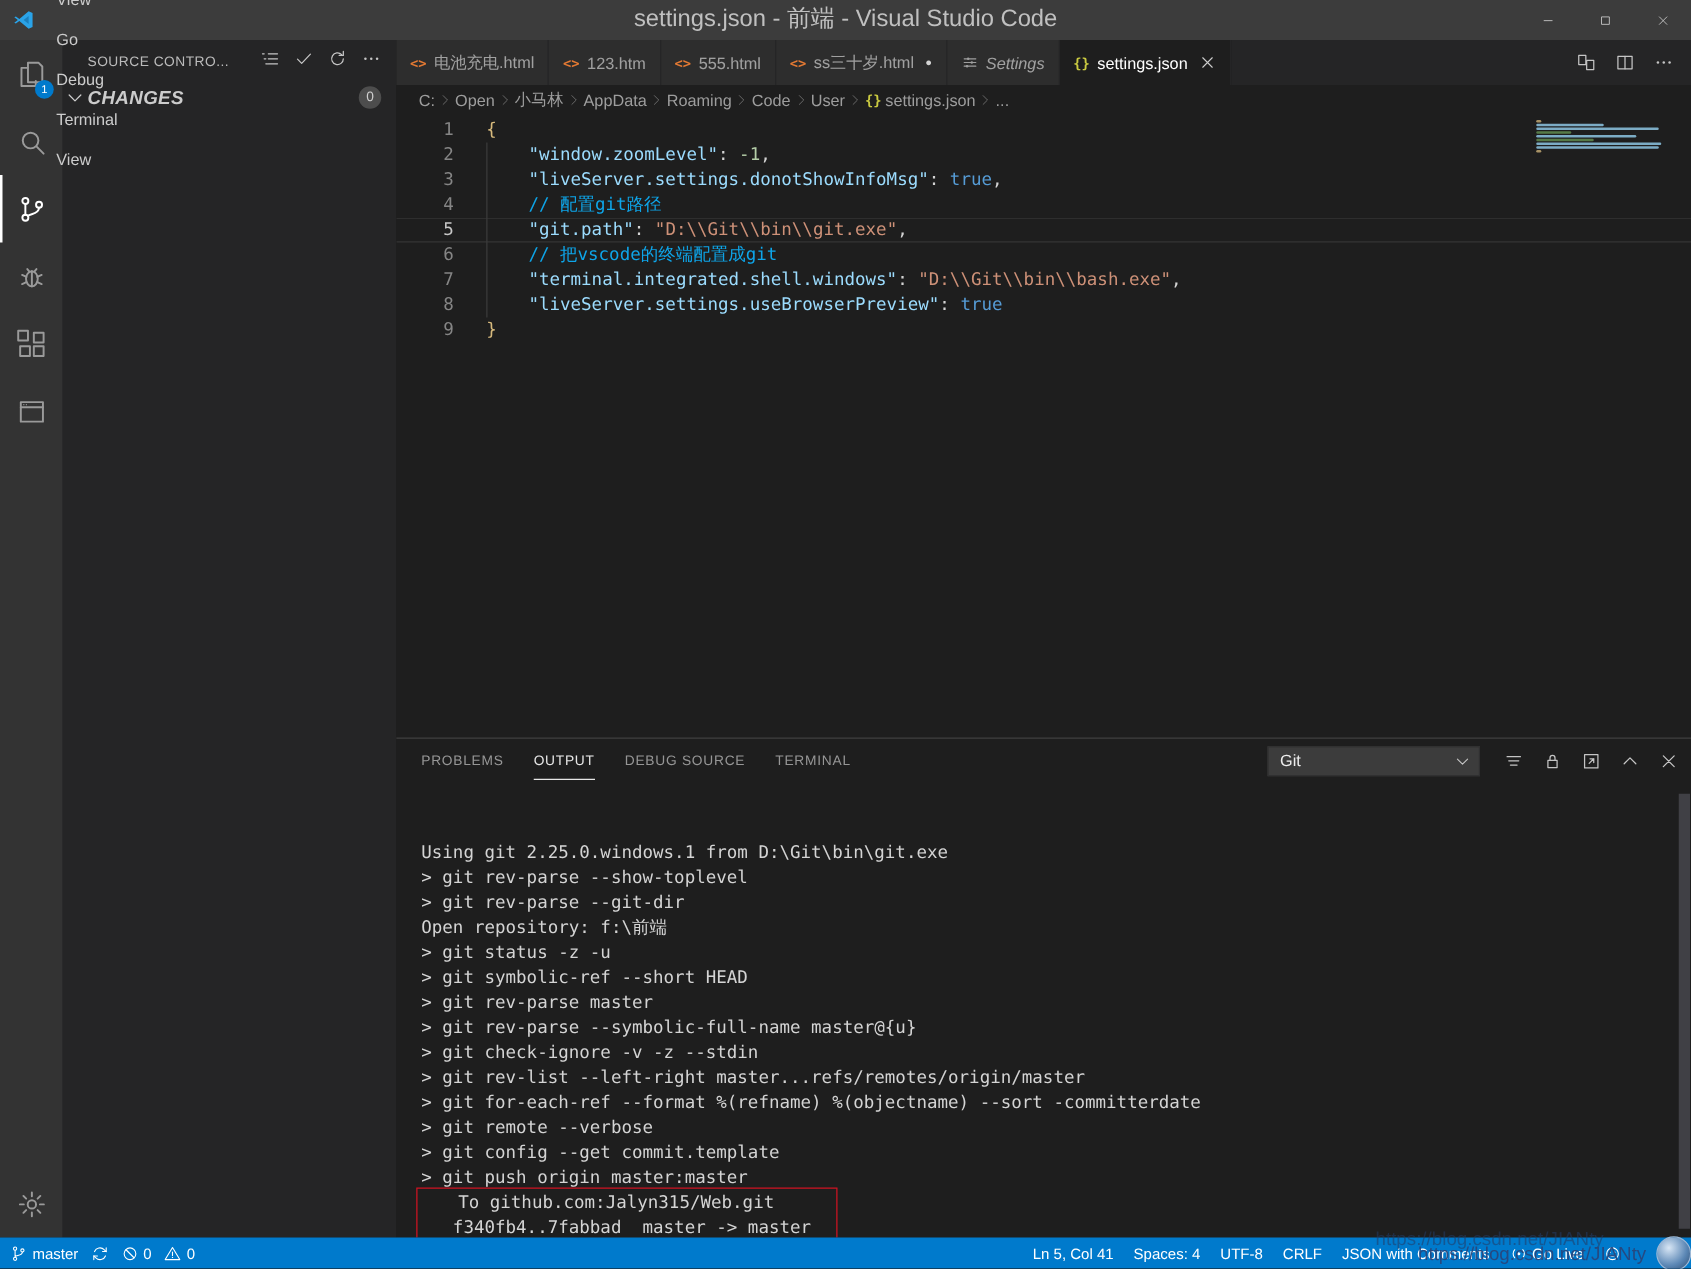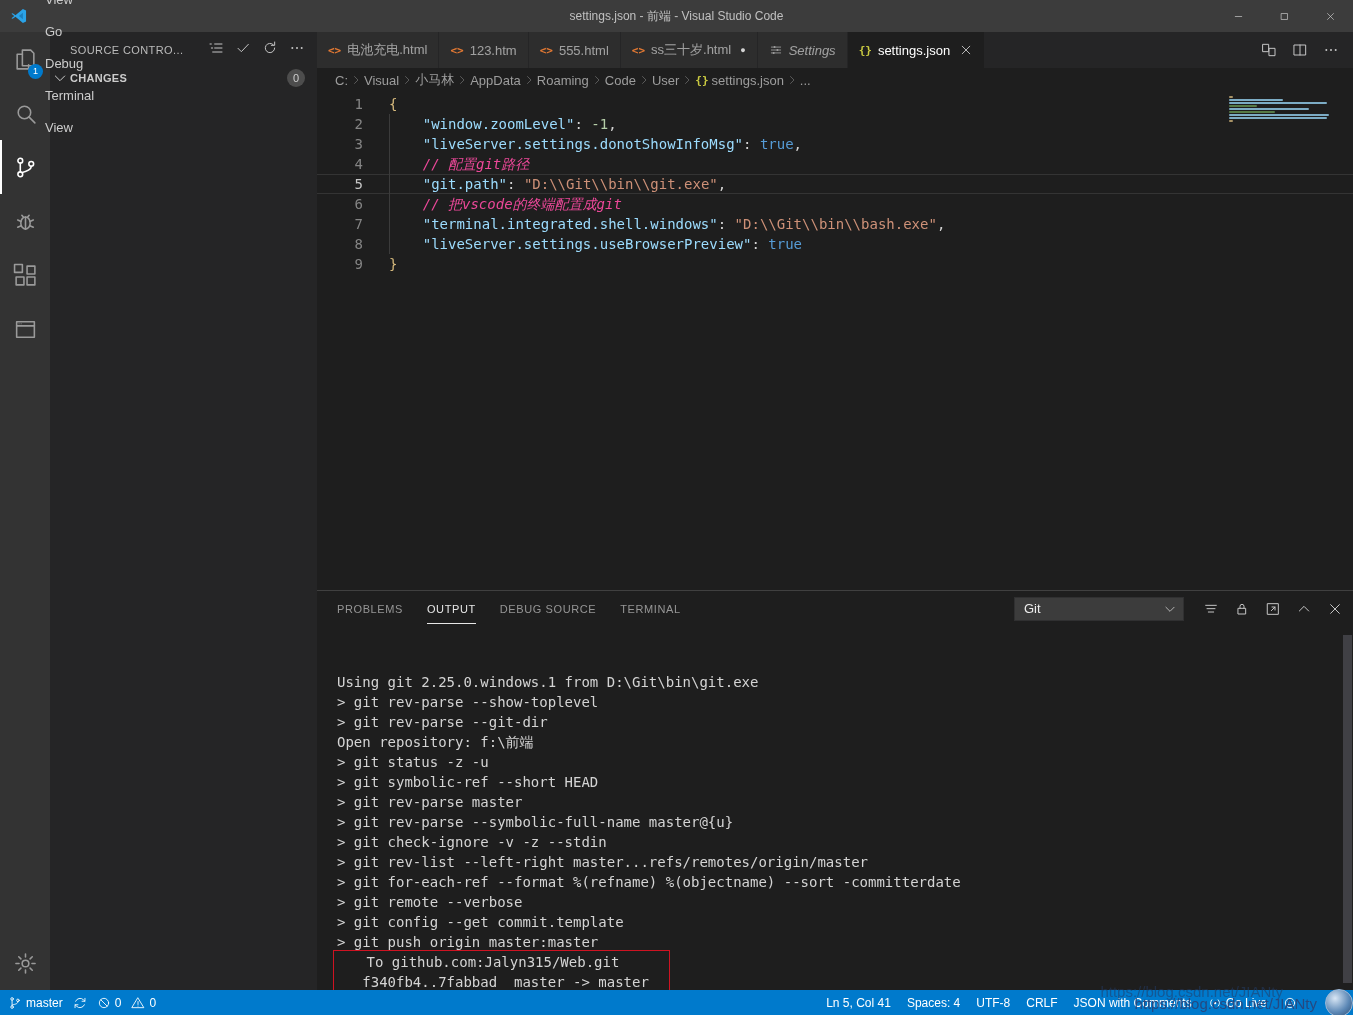--- a/index.html
+++ b/index.html
@@ -5,21 +5,21 @@
   * { box-sizing: border-box; margin: 0; padding: 0; }
   body { background:#111; font-family:"Liberation Sans", sans-serif; }
   .window { position:relative; width:1353px; height:1015px; background:#1e1e1e; overflow:hidden; color:#ccc; }
 
   
   .titlebar { position:absolute; top:0; left:0; right:0; height:32px; background:#3c3c3c; display:flex; align-items:center; z-index:10; }
   .logo { width:18px; height:18px; margin:0 8px 0 10px; display:inline-flex; }
   .logo svg { width:18px; height:18px; }
   .menubar { display:flex;flex-direction:column; }
   .menu-item { padding:0 9px; height:32px; line-height:32px; font-size:13px; color:#cccccc; cursor:pointer; }
-  .window-title { position:absolute; left:50%; transform:translateX(-50%); font-size:12px; color:#c0c0c0; line-height:32px; white-space:nowrap; }
+  .window-title { position:absolute; left:50%; transform:translateX(-50%); font-size:19px; color:#c0c0c0; line-height:32px; white-space:nowrap; }
   .window-controls { position:absolute; right:0; top:0; display:flex; }
   .win-btn { width:46px; height:32px; display:flex; align-items:center; justify-content:center; color:#cccccc; cursor:pointer; }
   .win-btn .icn { width:11px; height:11px; }
 
   
   .activitybar { position:absolute; top:32px; left:0; width:50px; bottom:25px; background:#333333; display:flex; flex-direction:column; z-index:5; }
   .ab-item { position:relative; height:54px; display:flex; align-items:center; justify-content:center; color:#9a9a9a; cursor:pointer; }
   .ab-item.active { color:#ffffff; box-shadow: inset 2px 0 0 #ffffff; }
   .ab-item .icn { width:25px; height:25px; }
   .ab-badge { position:absolute; bottom:7px; right:7px; width:15px; height:15px; border-radius:50%; background:#007acc; color:#fff; font-size:9px; line-height:15px; text-align:center; }
@@ -28,21 +28,21 @@
   
   .sidebar { position:absolute; top:32px; left:50px; width:267px; bottom:25px; background:#252526; z-index:4; }
   .sidebar-titlebar { height:35px; display:flex; align-items:center; padding:0 10px 0 20px; }
   .sidebar-title { flex:1; font-size:11px; color:#bbbbbb; letter-spacing:.4px; white-space:nowrap; overflow:hidden; }
   .sb-action { width:18px; height:18px; margin-left:9px; color:#c5c5c5; cursor:pointer; display:inline-flex; }
   .sb-action svg { width:16px; height:16px; }
   .commit-input { display:block; width:247px; margin:6px 10px 8px 10px; height:27px; background:#3c3c3c; border:0; outline:none; color:#cccccc; font-size:13px; padding:0 8px; font-family:"Liberation Sans",sans-serif; }
   .commit-input::placeholder { color:#8b8b8b; }
   .section-row { height:22px; display:flex; align-items:center; padding:0 12px 0 2px; cursor:pointer; }
   .section-row .icn { width:16px; height:16px; color:#cccccc; }
-  .section-label { font-size:11px; font-weight:bold; color:#cccccc; margin-left:2px; letter-spacing:.3px; }
+  .section-label { font-size:15px; font-weight:bold; color:#cccccc; margin-left:2px; letter-spacing:.3px;font-style:italic; }
   .section-badge { margin-left:auto; min-width:18px; height:18px; border-radius:9px; background:#4d4d4d; color:#cfcfcf; font-size:11px; line-height:18px; text-align:center; padding:0 5px; }
 
   
   .editor-area { position:absolute; top:32px; left:317px; right:0; bottom:25px; display:flex; flex-direction:column; background:#1e1e1e; }
 
   .tabbar { height:36px; background:#252526; display:flex; align-items:stretch; }
   .tab { display:flex; align-items:center; gap:6px; padding:0 11px; background:#2d2d2d; border-right:1px solid #252526; font-size:13px; color:rgba(255,255,255,.55); cursor:pointer; white-space:nowrap; }
   .tab.active { background:#1e1e1e; color:#ffffff; }
   .tab.preview .tab-label { font-style:italic; }
   .fi { font-family:"DejaVu Sans Mono", monospace; font-size:11px; font-weight:bold; }
@@ -66,21 +66,21 @@
   .code-line.current { box-shadow: inset 0 1px 0 #343434, inset 0 -1px 0 #343434; }
   .line-num { display:inline-block; width:46px; text-align:right; color:#858585; flex:none; }
   .code-line.current .line-num { color:#c6c6c6; }
   .line-content { padding-left:26px; white-space:pre; }
   .indent-guide { position:absolute; left:72px; top:22px; height:140px; border-left:1px solid #3b3b3b; pointer-events:none; }
   .tk-plain { color:#d4d4d4; }
   .tk-key { color:#9cdcfe; }
   .tk-str { color:#ce9178; }
   .tk-num { color:#b5cea8; }
   .tk-bool { color:#569cd6; }
-  .tk-comment { color:#ec4899; font-style:italic; }
+  .tk-comment { color:#0ea5e9; }
   .tk-brace { color:#d7ba7d; }
   .minimap { position:absolute; top:4px; right:14px; width:110px; z-index:3; }
   .mm-line { height:2px; margin-bottom:1px; border-radius:1px; opacity:.75; }
 
   
   .panel { position:relative; height:400px; border-top:1px solid rgba(128,128,128,.35); display:flex; flex-direction:column; background:#1e1e1e; }
   .panel-header { height:35px; display:flex; align-items:center; padding:0 10px 0 20px; flex:none;text-align:right; }
   .ptab { margin-right:24px; font-size:11px; letter-spacing:.6px; color:#969696; cursor:pointer; padding:10px 0 8px 0; border-bottom:1px solid transparent; white-space:nowrap; }
   .ptab.active { color:#e7e7e7; border-color:#e7e7e7; }
   .panel-actions { margin-left:auto; display:flex; align-items:center; gap:15px; color:#c5c5c5; }
@@ -328,21 +328,21 @@
     <div class="breadcrumb" id="breadcrumb">
         <span class="bc-item">
           <span>C:</span>
         </span>
         <span class="bc-sep">
           <svg viewBox="0 0 24 24" fill="none" stroke="currentColor" stroke-width="1.5" stroke-linecap="round" stroke-linejoin="round">
             <path d="M9 5l7 7-7 7"></path>
           </svg>
         </span>
         <span class="bc-item">
-          <span>Visual</span>
+          <span>Open</span>
         </span>
         <span class="bc-sep">
           <svg viewBox="0 0 24 24" fill="none" stroke="currentColor" stroke-width="1.5" stroke-linecap="round" stroke-linejoin="round">
             <path d="M9 5l7 7-7 7"></path>
           </svg>
         </span>
         <span class="bc-item">
           <span>小马林</span>
         </span>
         <span class="bc-sep">

